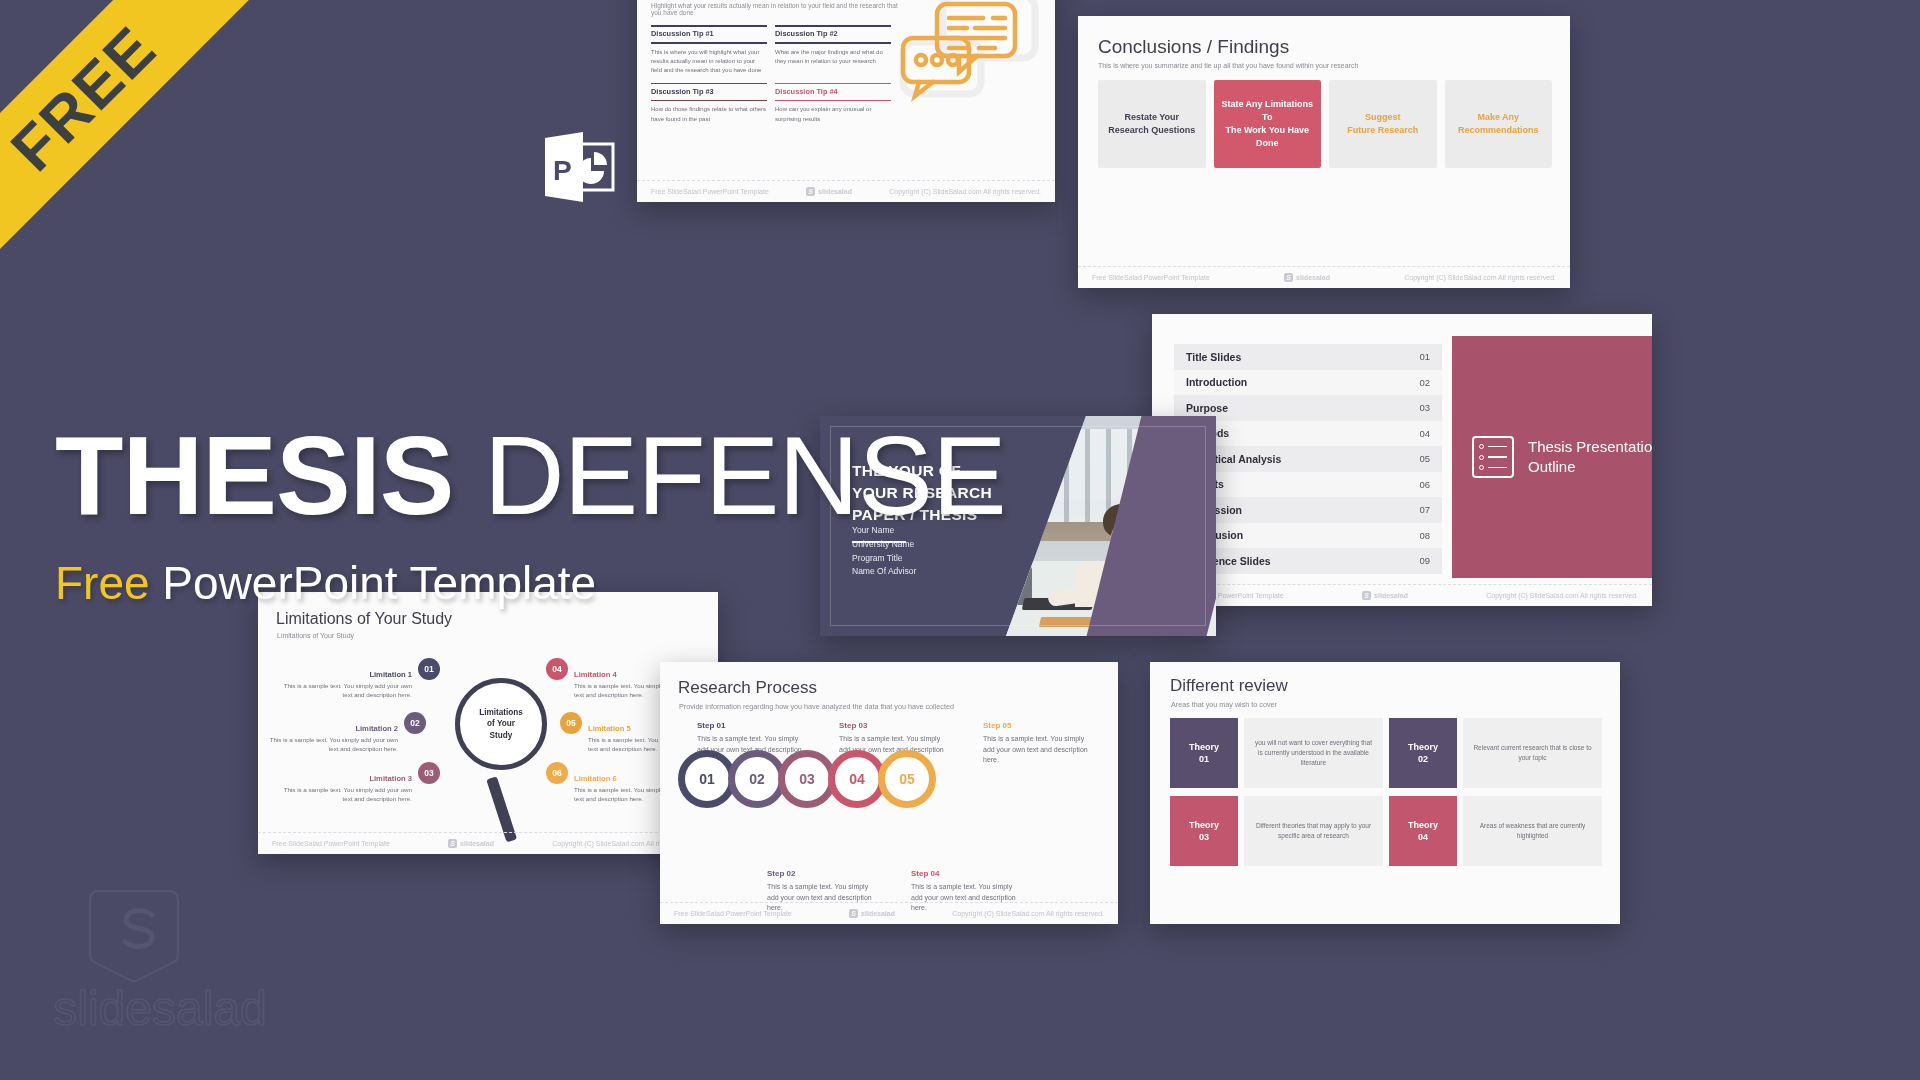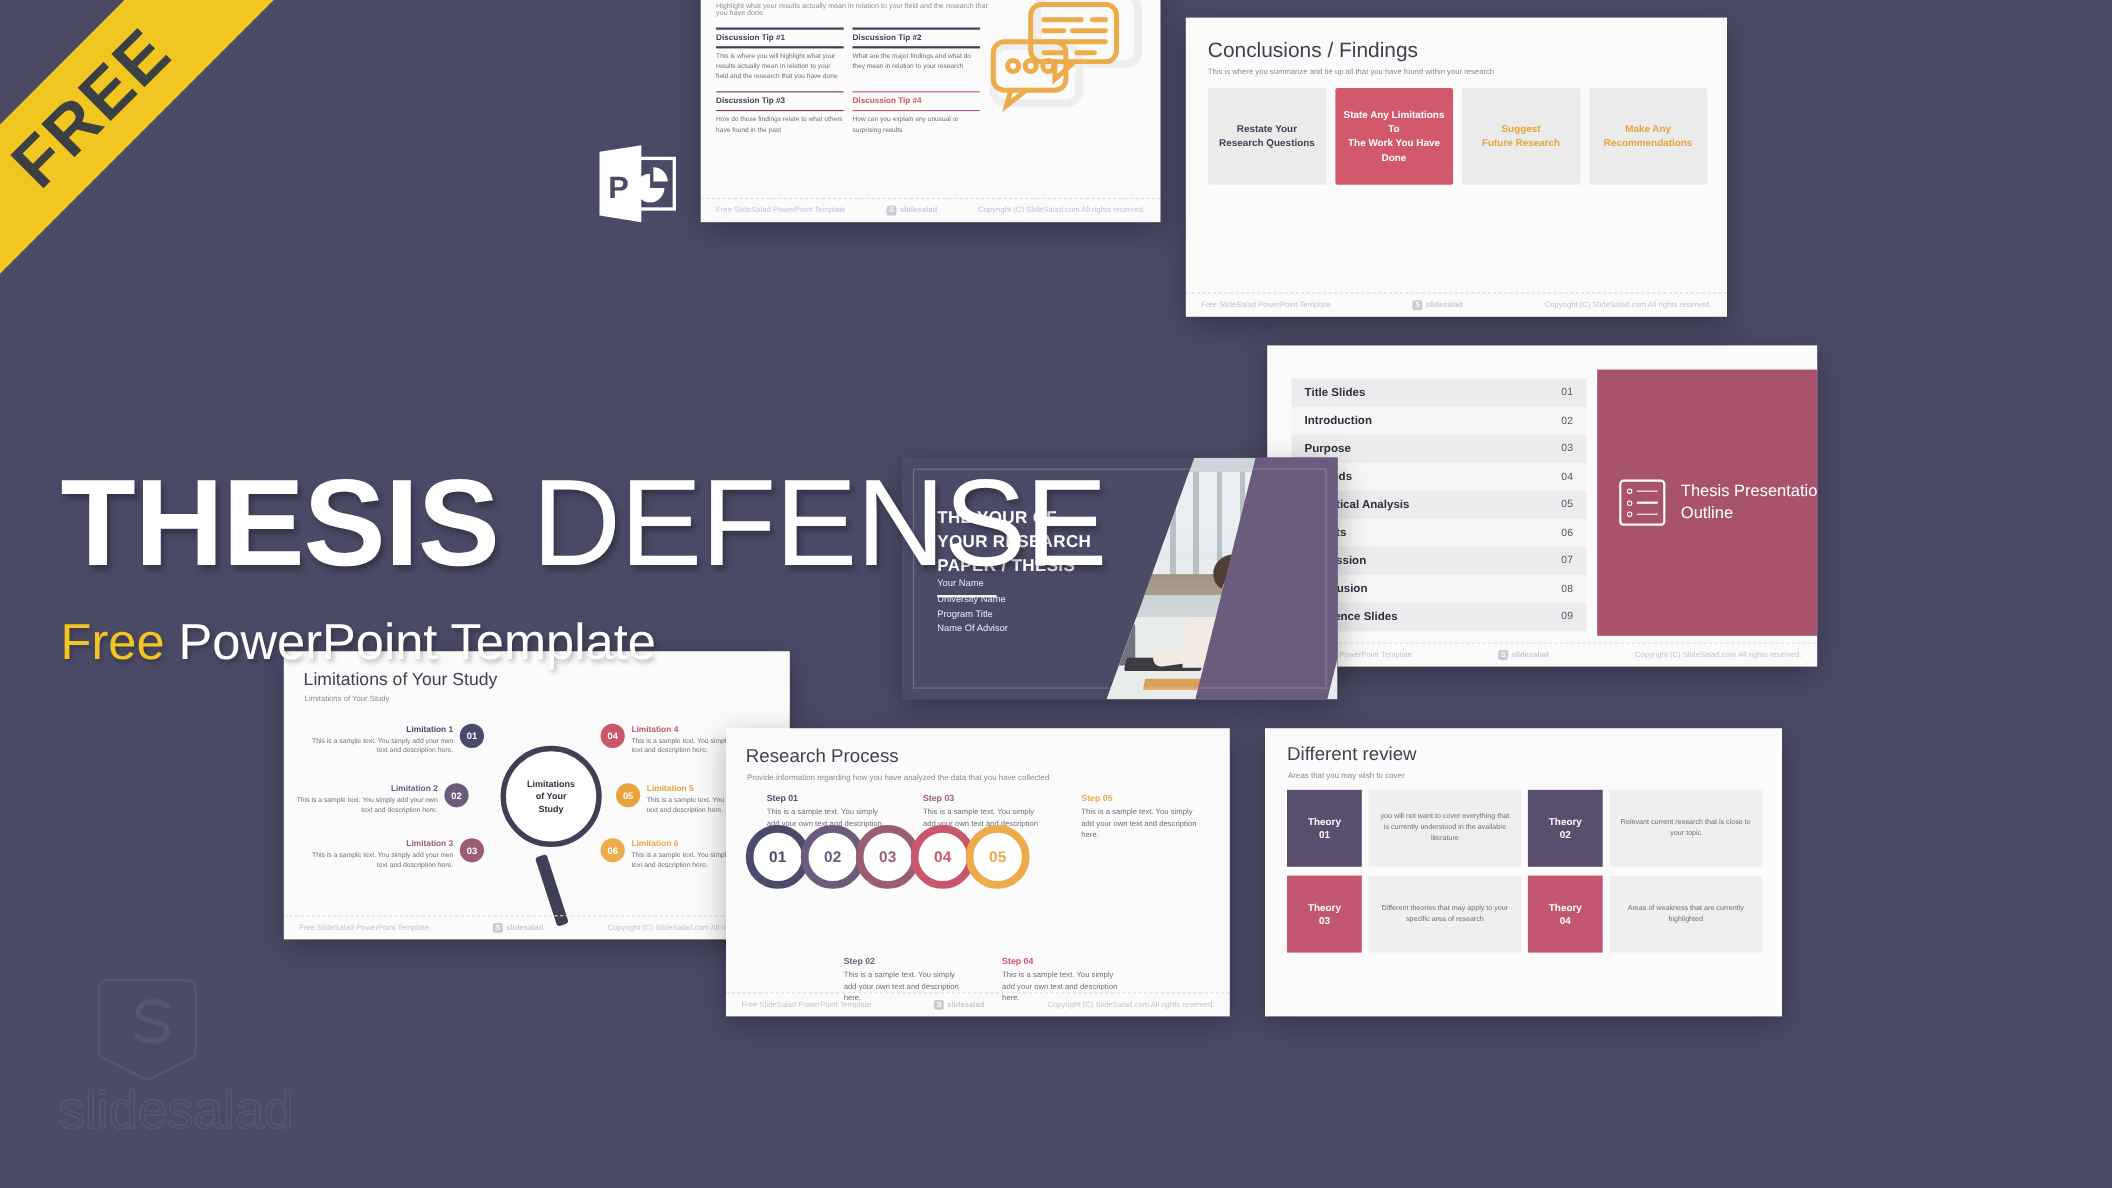--- a/index.html
+++ b/index.html
@@ -143,21 +143,21 @@
     position:absolute; left:197px; top:28px; width:92px; height:92px; border-radius:50%;
     border:5px solid #3f3f55; background:#fff; display:flex; align-items:center;
     justify-content:center; text-align:center; font-size:8.2px; font-weight:bold; color:#2f2f3d; line-height:1.4;
   }
   .lim-handle{ position:absolute; left:228px; top:128px; width:11px; height:66px; background:#3f3f55;
                border-radius:3px; transform:rotate(-18deg); transform-origin:top center;}
   .lim-item{ position:absolute; display:flex; align-items:flex-start; gap:6px; width:160px;}
   .lim-item.left{ flex-direction:row-reverse; text-align:right; }
   .lim-dot{ width:22px; height:22px; border-radius:50%; color:#fff; font-size:8.5px; font-weight:bold;
             display:flex; align-items:center; justify-content:center; flex:0 0 auto;}
-  .lim-txt h5{ font-size:7.6px; font-weight:bold; margin-bottom:2px;}
+  .lim-txt h5{ font-size:7.6px; font-weight:bold; margin-bottom:2px;margin-top:12px;}
   .lim-txt p{ font-size:6.2px; color:#6f6f7a; line-height:1.5; }
 
   
   #slide-process{ left:660px; top:662px; width:458px; height:262px; }
   #slide-process h2{ position:absolute; left:18px; top:16px; font-size:17px; }
   #slide-process .sl-sub{ position:absolute; left:19px; top:40px; font-size:7.2px;}
   .proc-steps{ position:absolute; left:14px; top:58px; width:430px; }
   .proc-lbl{ position:absolute; width:110px; font-size:7px; color:#6f6f7a; line-height:1.5;margin-left:13px;}
   .proc-lbl b{ display:block; font-size:8px; margin-bottom:2px; }
   .proc-circles{ position:absolute; left:18px; top:88px; display:flex; align-items:center; }

